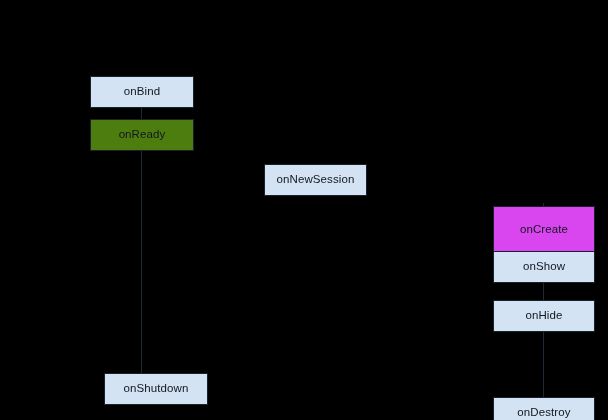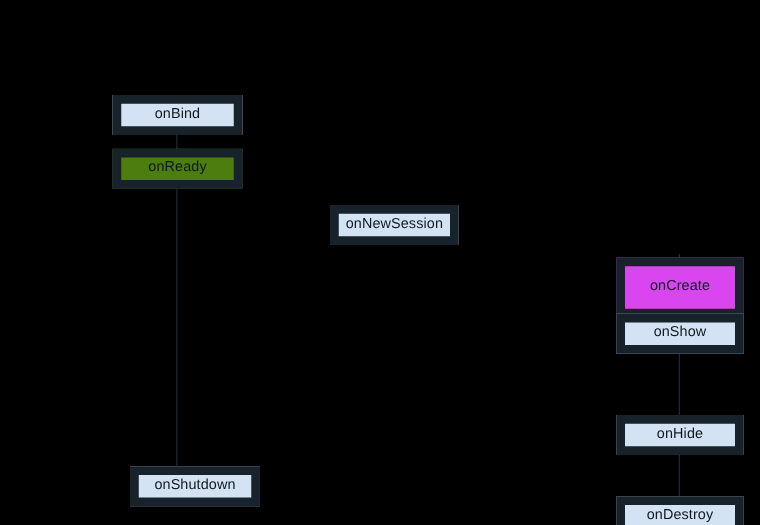--- a/index.html
+++ b/index.html
@@ -17,21 +17,21 @@
   }
   .lifeline {
     position: absolute;
     width: 1px;
     background: #1d2a33;
   }
   .node {
     position: absolute;
     box-sizing: border-box;
     background: #d4e3f3;
-    border: 7px solid #f97316;
+    border: 1px solid #f97316;
     color: #11181f;
     font-size: 11.5px;
     line-height: 1;
     letter-spacing: 0.1px;
     display: flex;
     align-items: center;
     justify-content: center;
     text-align: center;
     white-space: nowrap;
   }
@@ -44,17 +44,17 @@
       <div class="lifeline" style="left: 141px; top: 76px; height: 328px; background: rgb(29, 42, 51);"></div>
       <div class="lifeline" style="left: 315px; top: 164px; height: 32px; background: rgb(29, 42, 51);"></div>
       <div class="lifeline" style="left: 543px; top: 203px; height: 201px; background: rgb(29, 42, 51);"></div>
     </div>
   <div id="nodes-layer">
       <div class="node" style="left: 90px; top: 76px; width: 104px; height: 32px; background: rgb(212, 227, 243); border-color: rgb(23, 34, 43); color: rgb(17, 24, 31);">onBind</div>
       <div class="node" style="left: 90px; top: 119px; width: 104px; height: 32px; background: #4d7c0f; border-color: rgb(23, 34, 43); color: rgb(17, 24, 31);">onReady</div>
       <div class="node" style="left: 264px; top: 164px; width: 103px; height: 32px; background: rgb(212, 227, 243); border-color: rgb(23, 34, 43); color: rgb(17, 24, 31);">onNewSession</div>
       <div class="node" style="left: 493px; top: 206px; width: 102px; height: 48px; background: #d946ef; border-color: rgb(23, 34, 43); color: rgb(17, 24, 31);">onCreate</div>
       <div class="node" style="left: 493px; top: 251px; width: 102px; height: 32px; background: rgb(212, 227, 243); border-color: rgb(23, 34, 43); color: rgb(17, 24, 31);">onShow</div>
-      <div class="node" style="left: 493px; top: 300px; width: 102px; height: 32px; background: rgb(212, 227, 243); border-color: rgb(23, 34, 43); color: rgb(17, 24, 31); margin-top: 32px;">onHide</div>
+      <div class="node" style="left: 493px; top: 300px; width: 102px; height: 32px; background: rgb(212, 227, 243); border-color: rgb(23, 34, 43); color: rgb(17, 24, 31);">onHide</div>
       <div class="node" style="left: 104px; top: 373px; width: 104px; height: 32px; background: rgb(212, 227, 243); border-color: rgb(23, 34, 43); color: rgb(17, 24, 31);">onShutdown</div>
       <div class="node" style="left: 493px; top: 373px; width: 102px; height: 32px; background: rgb(212, 227, 243); border-color: rgb(23, 34, 43); color: rgb(17, 24, 31); margin-top: 24px;">onDestroy</div>
     </div>
 </div>
 
 </body></html>

